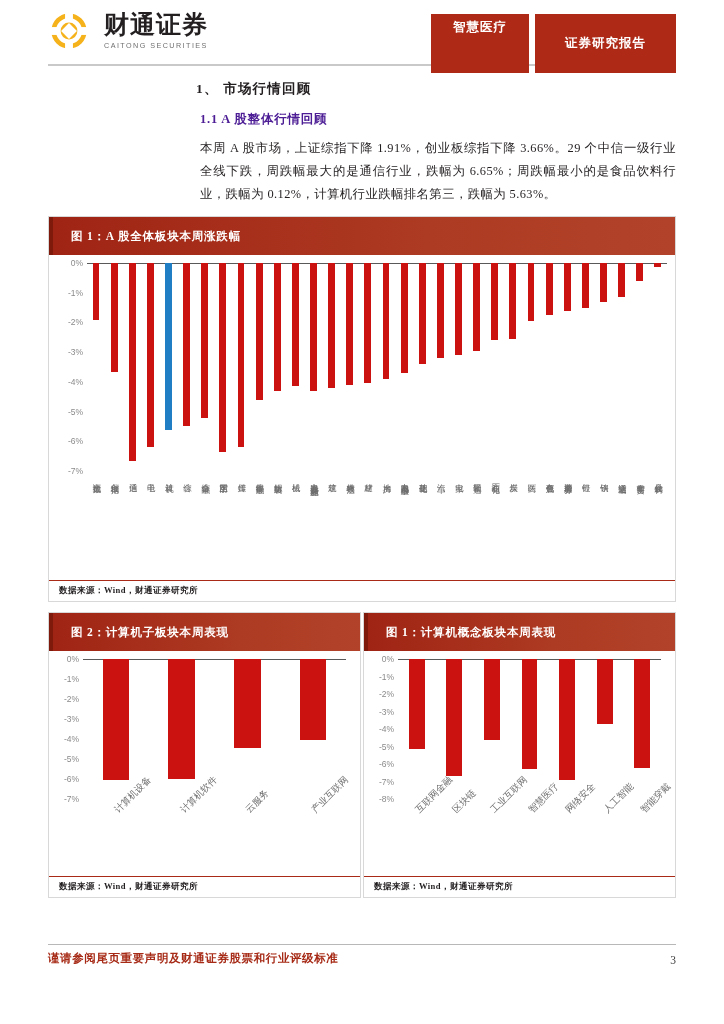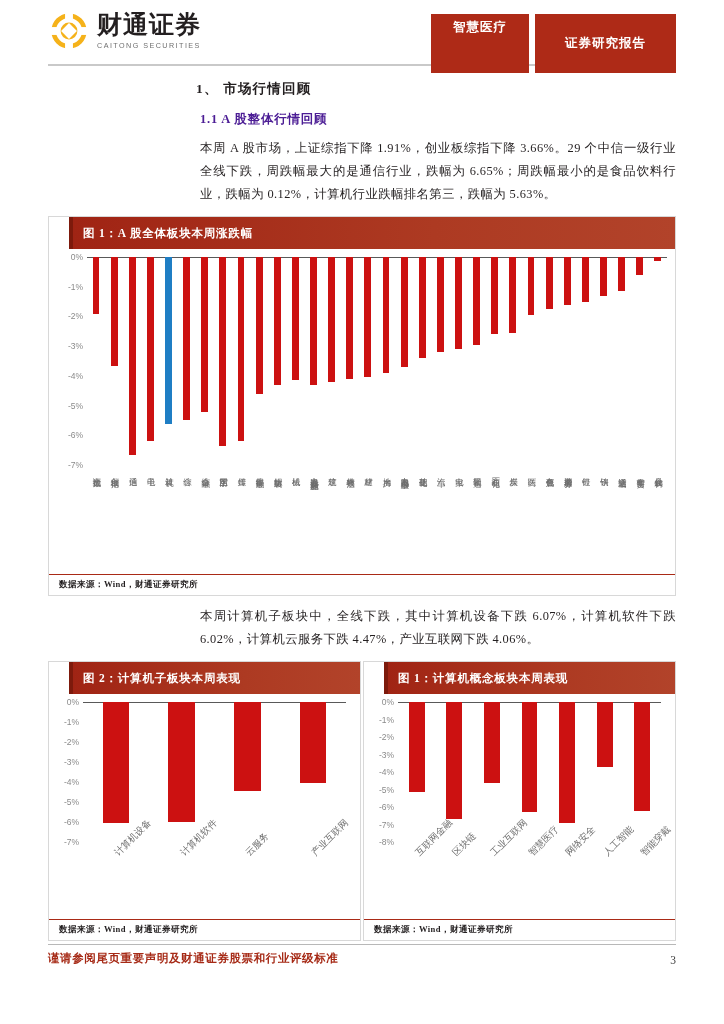--- a/index.html
+++ b/index.html
@@ -7,21 +7,21 @@
     width: 724px; height: 1024px;
     background: #ffffff;
     font-family: "Liberation Serif", "DejaVu Serif", serif;
     color: #231f20;
     overflow: hidden;
   }
   .page { position: relative; width: 724px; height: 1024px; padding: 0 48px; }
 
   
   .header { position: relative; height: 62px; display: flex; align-items: center; }
-  .logo-wrap { display: flex; align-items: center; gap: 7px; justify-content: space-between; }
+  .logo-wrap { display: flex; align-items: center; gap: 14px; justify-content: space-between; }
   .logo-mark { width: 42px; height: 42px; position: relative; flex: none; }
   .logo-text-cn {
     font-family: "Liberation Serif", serif;
     font-size: 25px; font-weight: bold; letter-spacing: 1px;
     color: #231f20; line-height: 1.05;
   }
   .logo-text-en {
     font-family: "Liberation Sans", sans-serif;
     font-size: 7.2px; letter-spacing: 1.45px; color: #6f6f6f; margin-top: 2px;
   }
@@ -45,27 +45,26 @@
     margin: 13px 0 0 152px; letter-spacing: 0.8px;
   }
   .para {
     font-size: 12.4px; line-height: 23px; color: #231f20;
     margin: 9px 0 0 152px; text-align: justify; letter-spacing: 0.4px;
   }
 
   
   .figure { margin-top: 10px; border: 1px solid #d8d8d8; background: #fff; }
   .fig-title {
-    display: flex; align-items: center; height: 32px;
+    display: flex; align-items: center; height: 38px;
     background: linear-gradient(to right, #a52a15 0%, #ab3520 55%, #b4destroy 100%);
     background: linear-gradient(to right, #a02414 0%, #ad3a22 60%, #b2432a 100%);
     color: #ffffff; font-size: 11.5px; font-weight: bold;
-    padding-left: 10px; letter-spacing: 0.8px;
+    padding-left: 18px; letter-spacing: 0.8px;
     border-left: 4px solid #7d1a0c;
-    margin-left: 20px;
   }
   .fig-body { position: relative; background: #fff; }
   .fig-source {
     font-size: 8.6px; font-weight: bold; color: #231f20;
     border-top: 1px solid #a92a16; padding: 4px 0 4px 10px; letter-spacing: 0.4px;
   }
 
   
   .chart { position: relative; width: 100%; }
   .axis-label {
@@ -215,21 +214,20 @@
             <div class="vlabel" style="left: 516.562px; top: 222px;">钢铁</div>
             <div class="vlabel" style="left: 534.688px; top: 222px;">交通运输</div>
             <div class="vlabel" style="left: 552.812px; top: 222px;">商贸零售</div>
             <div class="vlabel" style="left: 570.938px; top: 222px;">食品饮料</div>
           </div>
         </div>
     </div>
     <div class="fig-source">数据来源：Wind，财通证券研究所</div>
   </div>
 
-  <div class="para">本周计算机子板块中，全线下跌，其中计算机设备下跌 6.07%，计算机软件下跌 6.02%，计算机云服务下跌 4.47%，产业互联网下跌 4.06%。</div>
 
   <div class="fig-row">
     <div class="figure">
       <div class="fig-title">图 2：计算机子板块本周表现</div>
       <div class="fig-body">
         <div class="chart" id="chart2" style="height:225px;">
             <div class="plot" style="position: absolute; left: 34px; top: 0px; width: 263px; height: 225px;">
               <div class="axis-label" style="top: 8px;">0%</div>
               <div class="axis-label" style="top: 28px;">-1%</div>
               <div class="axis-label" style="top: 48px;">-2%</div>

